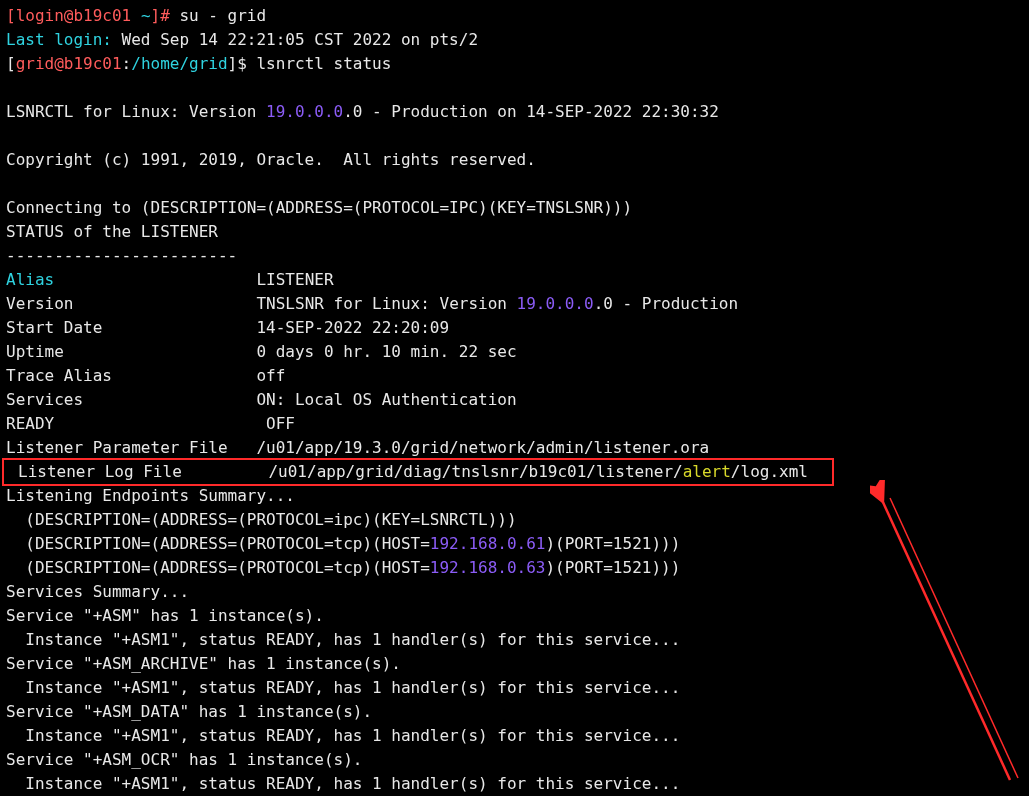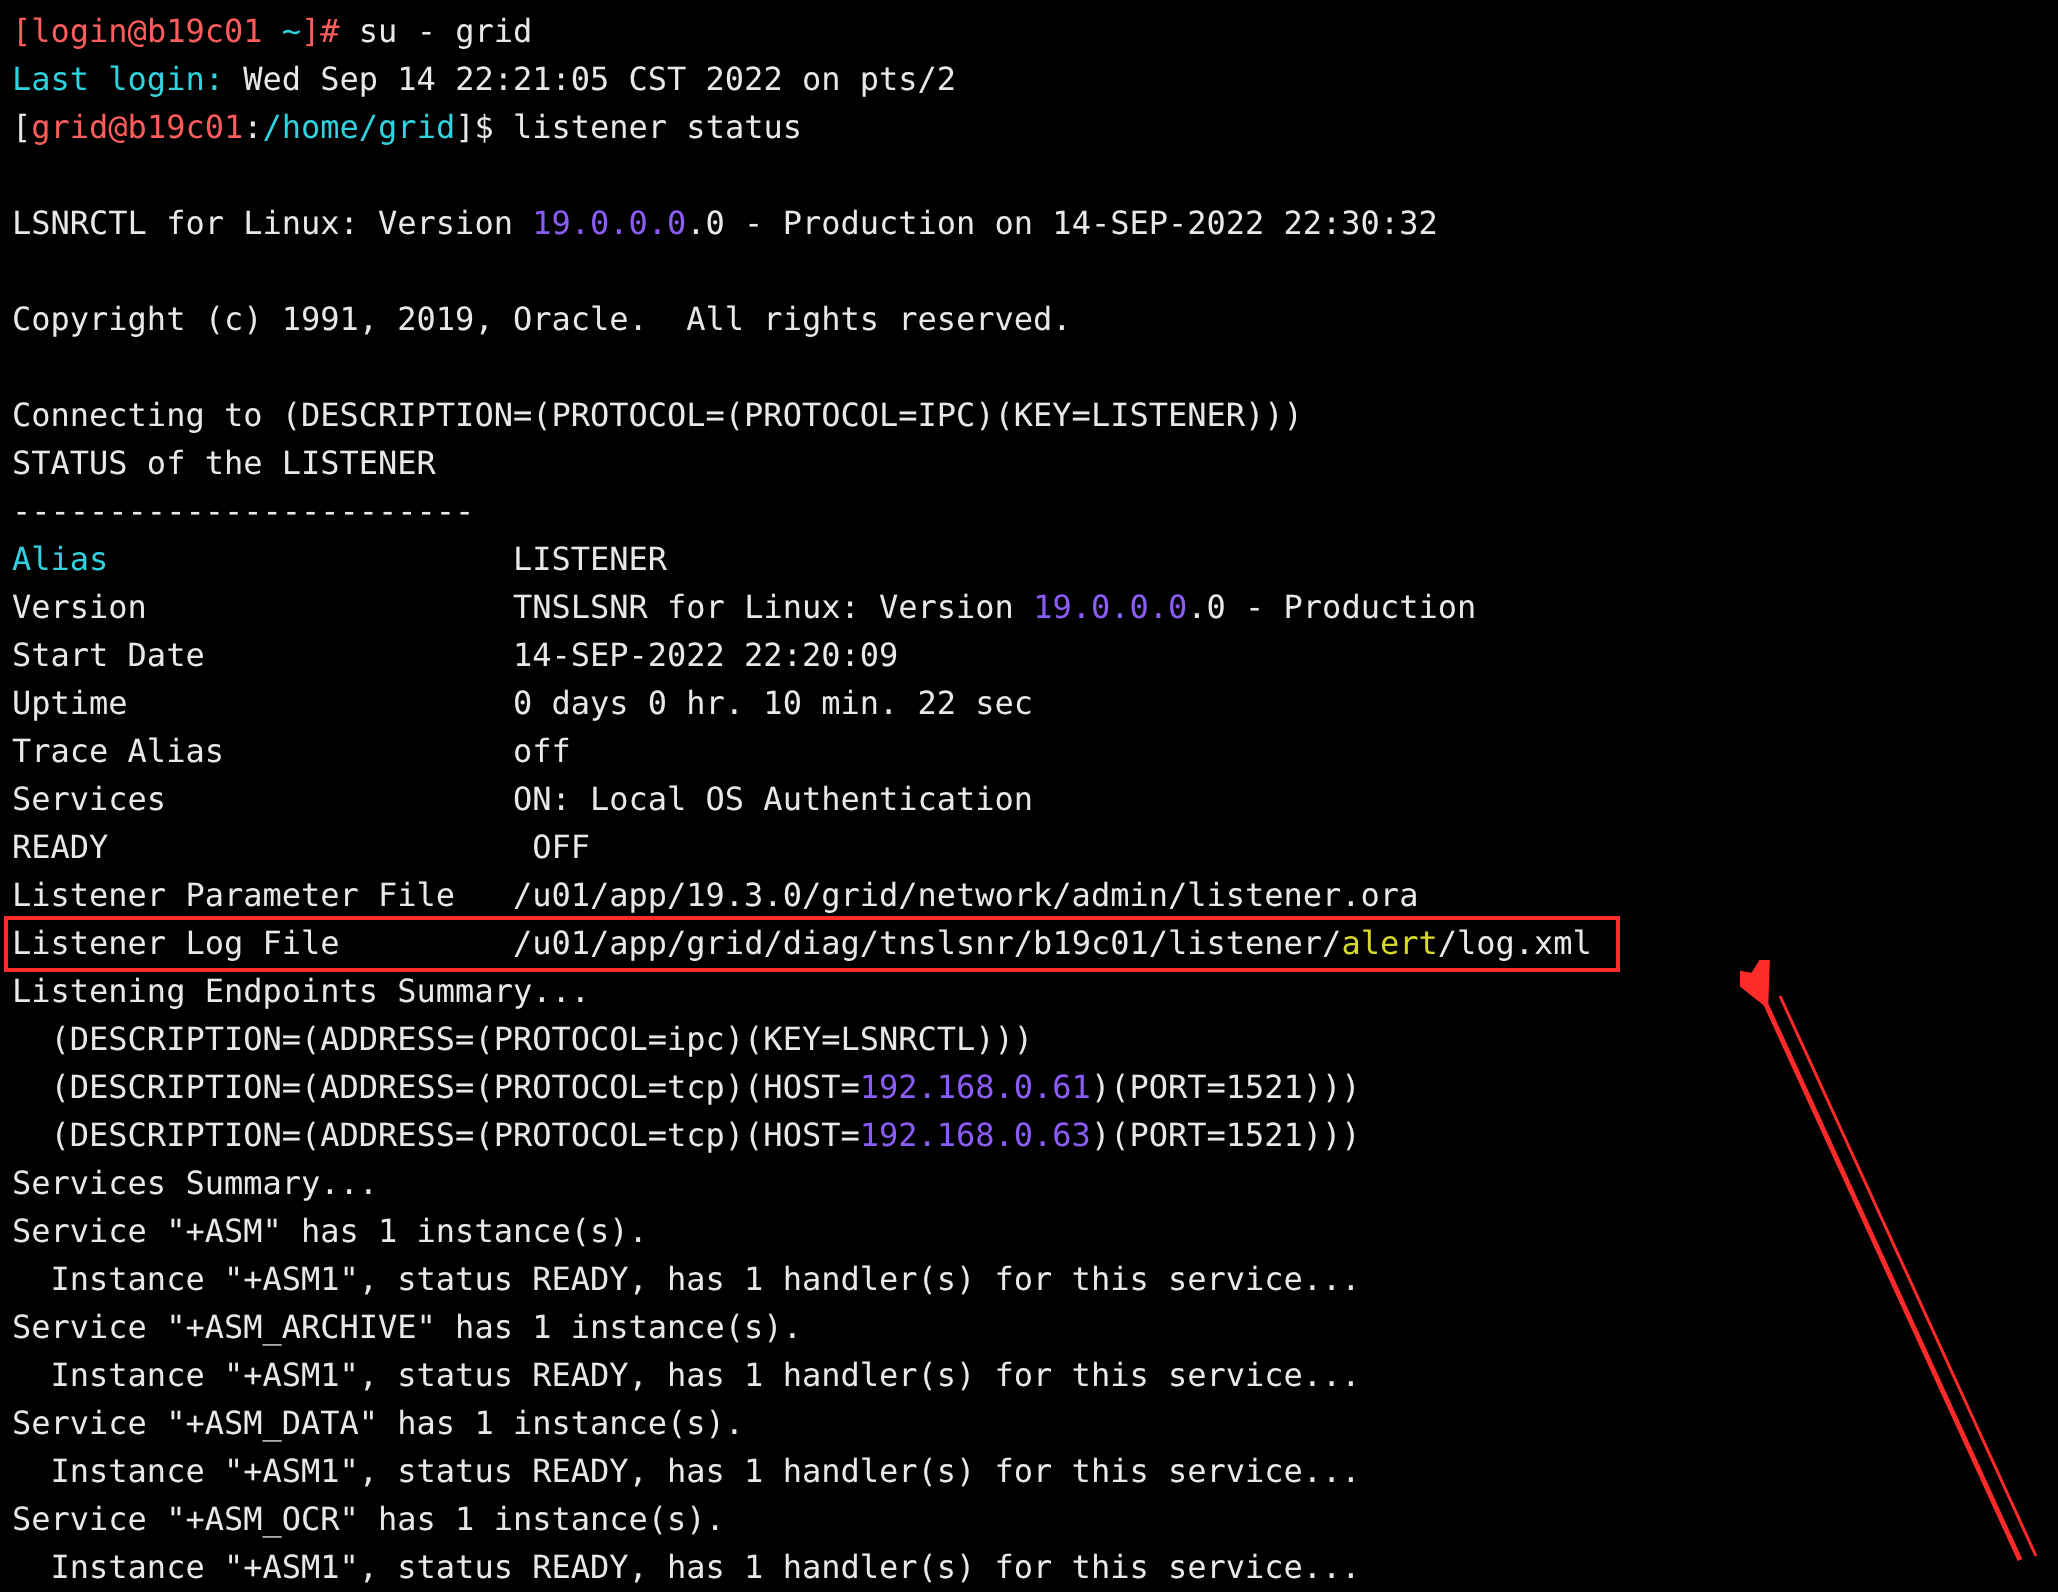--- a/index.html
+++ b/index.html
@@ -21,42 +21,42 @@
     position: relative;
   }
   .c-cyan    { color: #2fd3e0; }
   .c-red     { color: #ff5c5c; }
   .c-magenta { color: #8b5cf6; }
   .c-yellow  { color: #d8d82a; }
   .c-white   { color: #e8e8e8; }
 
   .boxed {
     border: 2px solid #ff2a2a;
-    padding: 0 2px;
+    padding: 0 14px;
     margin: -2px -4px;
     display: inline-block;
   }
 
   .arrow-svg {
     position: absolute;
     pointer-events: none;
   }
 </style>
 </head>
 <body>
 
 <pre class="terminal"><span><span class="c-red">[</span><span class="c-red">login@b19c01 </span><span class="c-cyan">~</span><span class="c-red">]# </span><span>su - grid</span></span>
 <span><span class="c-cyan">Last login:</span><span> Wed Sep 14 22:21:05 CST 2022 on pts/2</span></span>
-<span><span class="c-white">[</span><span class="c-red">grid@b19c01</span><span class="c-white">:</span><span class="c-cyan">/home/grid</span><span class="c-white">]$ </span><span>listener status</span></span>
+<span><span class="c-white">[</span><span class="c-red">grid@b19c01</span><span class="c-white">:</span><span class="c-cyan">/home/grid</span><span class="c-white">]$ </span><span>lsnrctl status</span></span>
 
 <span><span>LSNRCTL for Linux: Version </span><span class="c-magenta">19.0.0.0</span><span>.0 - Production on 14-SEP-2022 22:30:32</span></span>
 
 <span>Copyright (c) 1991, 2019, Oracle.  All rights reserved.</span>
 
-<span>Connecting to (DESCRIPTION=(PROTOCOL=(PROTOCOL=IPC)(KEY=LISTENER)))</span>
+<span>Connecting to (DESCRIPTION=(ADDRESS=(PROTOCOL=IPC)(KEY=TNSLSNR)))</span>
 <span>STATUS of the LISTENER</span>
 <span>------------------------</span>
 <span><span class="c-cyan">Alias</span>                     <span>LISTENER</span></span>
 <span><span>Version</span>                   <span>TNSLSNR for Linux: Version </span><span class="c-magenta">19.0.0.0</span><span>.0 - Production</span></span>
 <span><span>Start Date</span>                <span>14-SEP-2022 22:20:09</span></span>
 <span><span>Uptime</span>                    <span>0 days 0 hr. 10 min. 22 sec</span></span>
 <span><span>Trace Alias</span>               <span>off</span></span>
 <span><span>Services</span>                  <span>ON: Local OS Authentication</span></span>
 <span><span>READY</span>                      <span>OFF</span></span>
 <span><span>Listener Parameter File </span>  <span>/u01/app/19.3.0/grid/network/admin/listener.ora</span></span>

